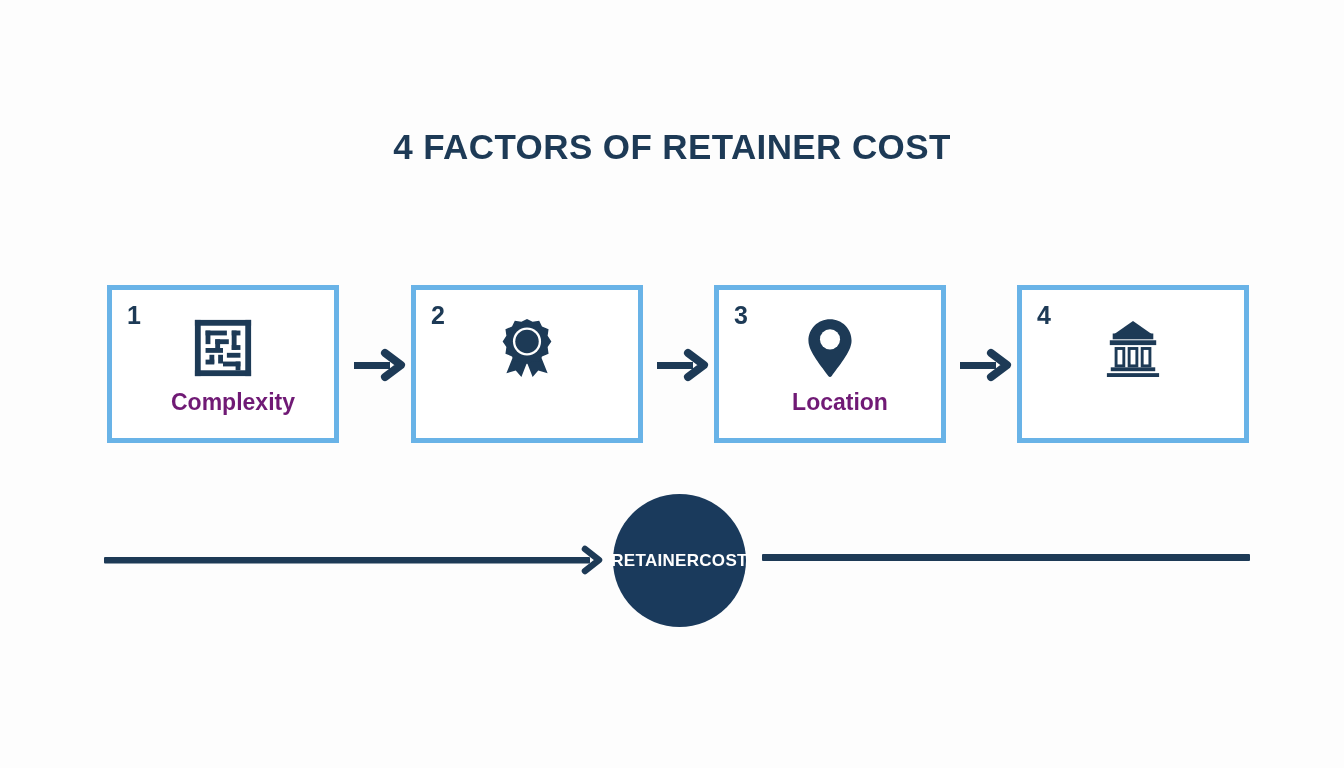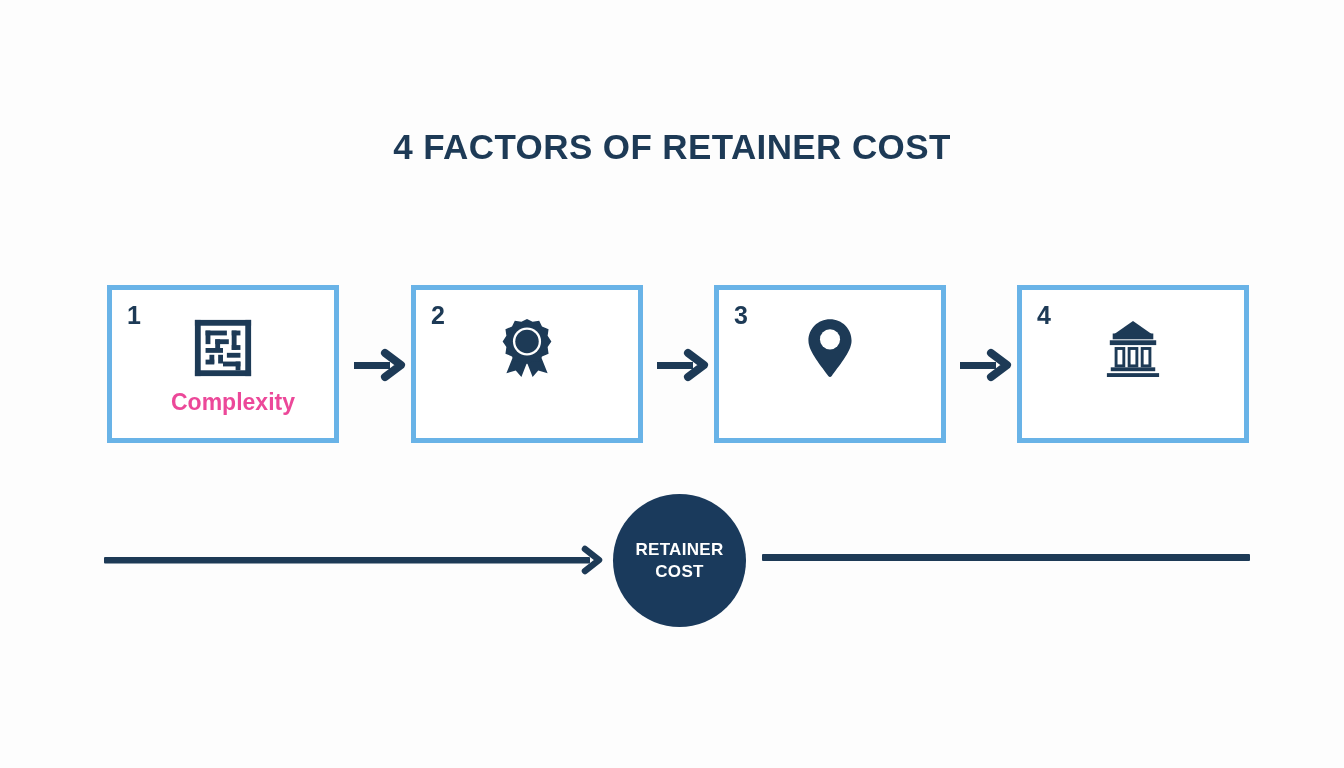--- a/index.html
+++ b/index.html
@@ -72,21 +72,21 @@
   .card-icon svg { display: block; }
 
   .card-label {
     position: absolute;
     bottom: 22px;
     left: 0;
     width: 100%;
     text-align: center;
     font-size: 23px;
     font-weight: bold;
-    color: #ec4899;
+    color: #701a75;
     white-space: nowrap;
     padding-left: 20px;
   }
 
   
   .connector-arrow {
     position: absolute;
     top: 347px;
     width: 56px;
     height: 36px;
@@ -118,21 +118,20 @@
   
   #hub-circle {
     position: absolute;
     left: 613px;
     top: 494px;
     width: 133px;
     height: 133px;
     border-radius: 50%;
     background: #1a3a5c;
     display: flex;
-    flex-direction: column;
     align-items: center;
     justify-content: center;
     text-align: center;
   }
 
   .hub-line {
     color: #ffffff;
     font-size: 17px;
     font-weight: bold;
     letter-spacing: 0.3px;
@@ -198,20 +197,21 @@
   </div>
 
   <div class="factor-card" id="card-2">
     <div class="card-number">3</div>
     <div class="card-icon">
       <svg width="46" height="62" viewBox="0 0 48 64" fill="none">
         <path d="M24 2 C11.3 2 1.5 11.9 1.5 24.4 C1.5 36 16 52 22.2 61.2 C23.1 62.5 24.9 62.5 25.8 61.2 C32 52 46.5 36 46.5 24.4 C46.5 11.9 36.7 2 24 2 Z" fill="#1d3a56"></path>
         <circle cx="24" cy="23" r="10.5" fill="#ffffff"></circle>
       </svg>
     </div>
+    <div class="card-label">Location</div>
   </div>
 
   <div class="factor-card" id="card-3">
     <div class="card-number">4</div>
     <div class="card-icon">
       <svg width="62" height="58" viewBox="0 0 64 60" fill="none">
         <g fill="#1d3a56">
 
           <path d="M32 2 L52 16 L12 16 Z"></path>
           <rect x="11" y="15" width="42" height="6"></rect>

